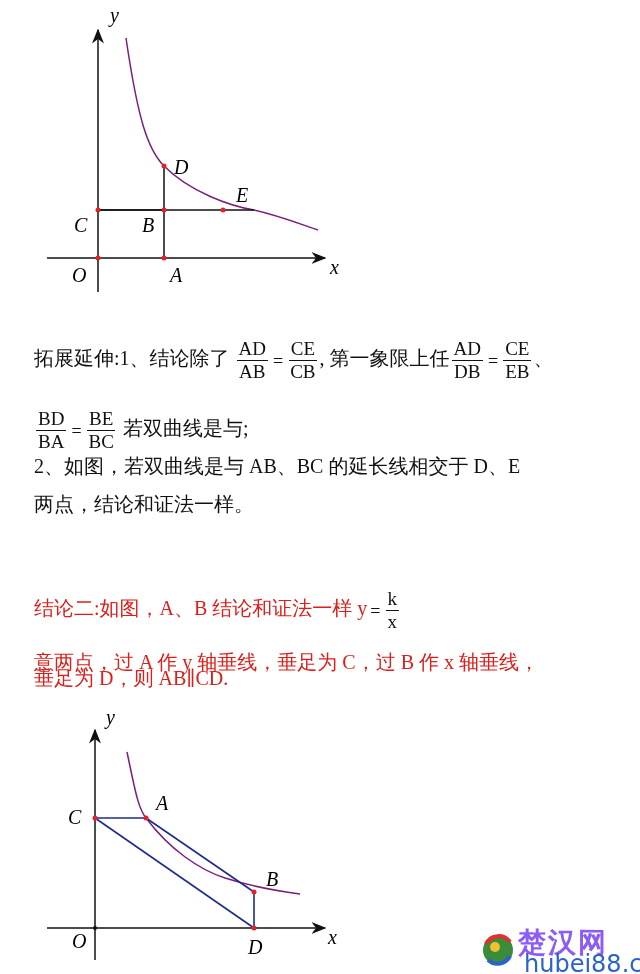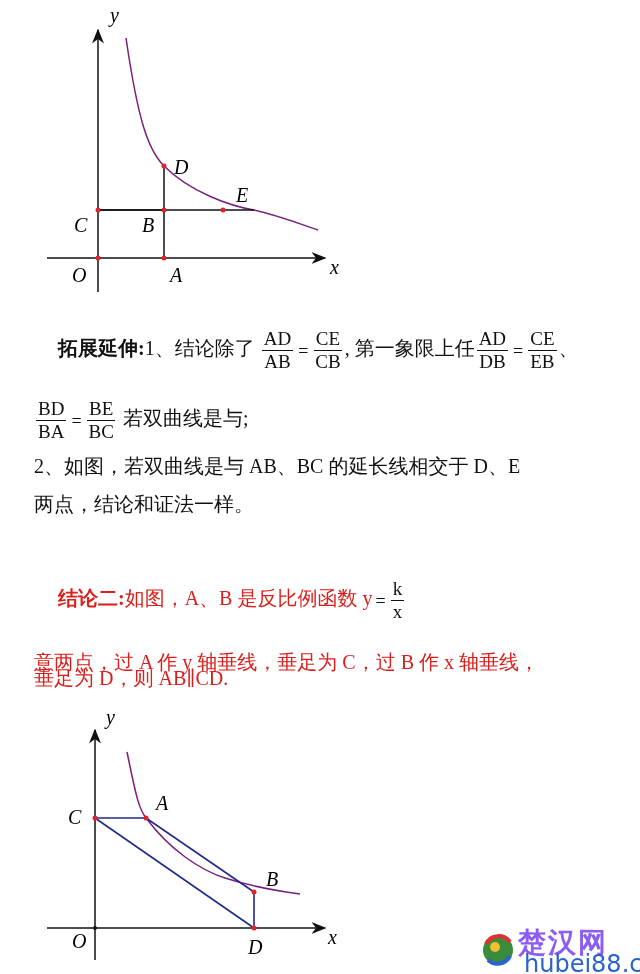--- a/index.html
+++ b/index.html
@@ -1,23 +1,23 @@
 <!DOCTYPE html>
 <html><head>
 <meta charset="utf-8">
 <style>
   html, body { margin:0; padding:0; background:#ffffff; }
   body { width:640px; height:974px; position:relative; overflow:hidden;
          font-family: "Liberation Serif", "DejaVu Serif", serif; color:#111; }
   .abs { position:absolute; }
   svg text { font-family: "Liberation Serif", "DejaVu Serif", serif; font-style:italic; }
   .line { position:absolute; left:34px; font-size:20px; white-space:nowrap; line-height:28px; }
-  .bold { font-weight:bold;margin-left:24px; }
+  .bold { font-weight:normal; }
   .frac { display:inline-flex; flex-direction:column; align-items:center; vertical-align:middle;
-          font-size:19px; line-height:22px; margin:6px 2px; }
+          font-size:19px; line-height:22px; margin:16px 2px; }
   .frac .num { border-bottom:1.3px solid currentColor; padding:0 2px; }
   .frac .den { padding:0 2px; }
   .eq { display:inline-block; vertical-align:middle; margin:0 3px; font-size:18px; }
   .red { color:#d9201c; }
   .logo { position:absolute; left:480px; top:928px; width:150px; height:44px; }
   .logo-cn { position:absolute; left:38px; top:-4px; font-family:"DejaVu Sans", sans-serif;
              font-weight:bold; font-size:28px; color:#8b5cf6; letter-spacing:2px; }
   .logo-en { position:absolute; left:44px; top:22px; font-family:"DejaVu Sans", sans-serif;
              font-size:24px; color:#2a63c9; }
 </style>
@@ -78,21 +78,21 @@
     </span><span class="eq">=</span><span class="frac">
       <span class="num">BE</span>
       <span class="den">BC</span>
     </span>
   <span>若双曲线是与;</span>
 </div>
 <div class="line" style="top:452px;">2、如图，若双曲线是与 AB、BC 的延长线相交于 D、E</div>
 <div class="line" style="top:490px;">两点，结论和证法一样。</div>
 
 <div class="line red" style="top:572px;">
-  <span class="bold">结论二:</span><span style="color:#d9201c">如图，A、B 是反比例函数 y</span><span class="eq" style="color:#111">=</span><span class="frac" style="color:#111">
+  <span class="bold">结论二:</span><span style="color:#d9201c">如图，A、B 结论和证法一样 y</span><span class="eq" style="color:#111">=</span><span class="frac" style="color:#111">
       <span class="num">k</span>
       <span class="den">x</span>
     </span>
 </div>
 <div class="line red" style="top:648px;">意两点，过 A 作 y 轴垂线，垂足为 C，过 B 作 x 轴垂线，</div>
 <div class="line red" style="top:664px;">垂足为 D，则 AB∥CD.</div>
 
 <svg class="abs" style="left:30px;top:700px;" width="330" height="274" viewBox="0 0 330 274">
   <defs>
     <marker id="arr2" markerWidth="10" markerHeight="8" refX="9" refY="4" orient="auto">

